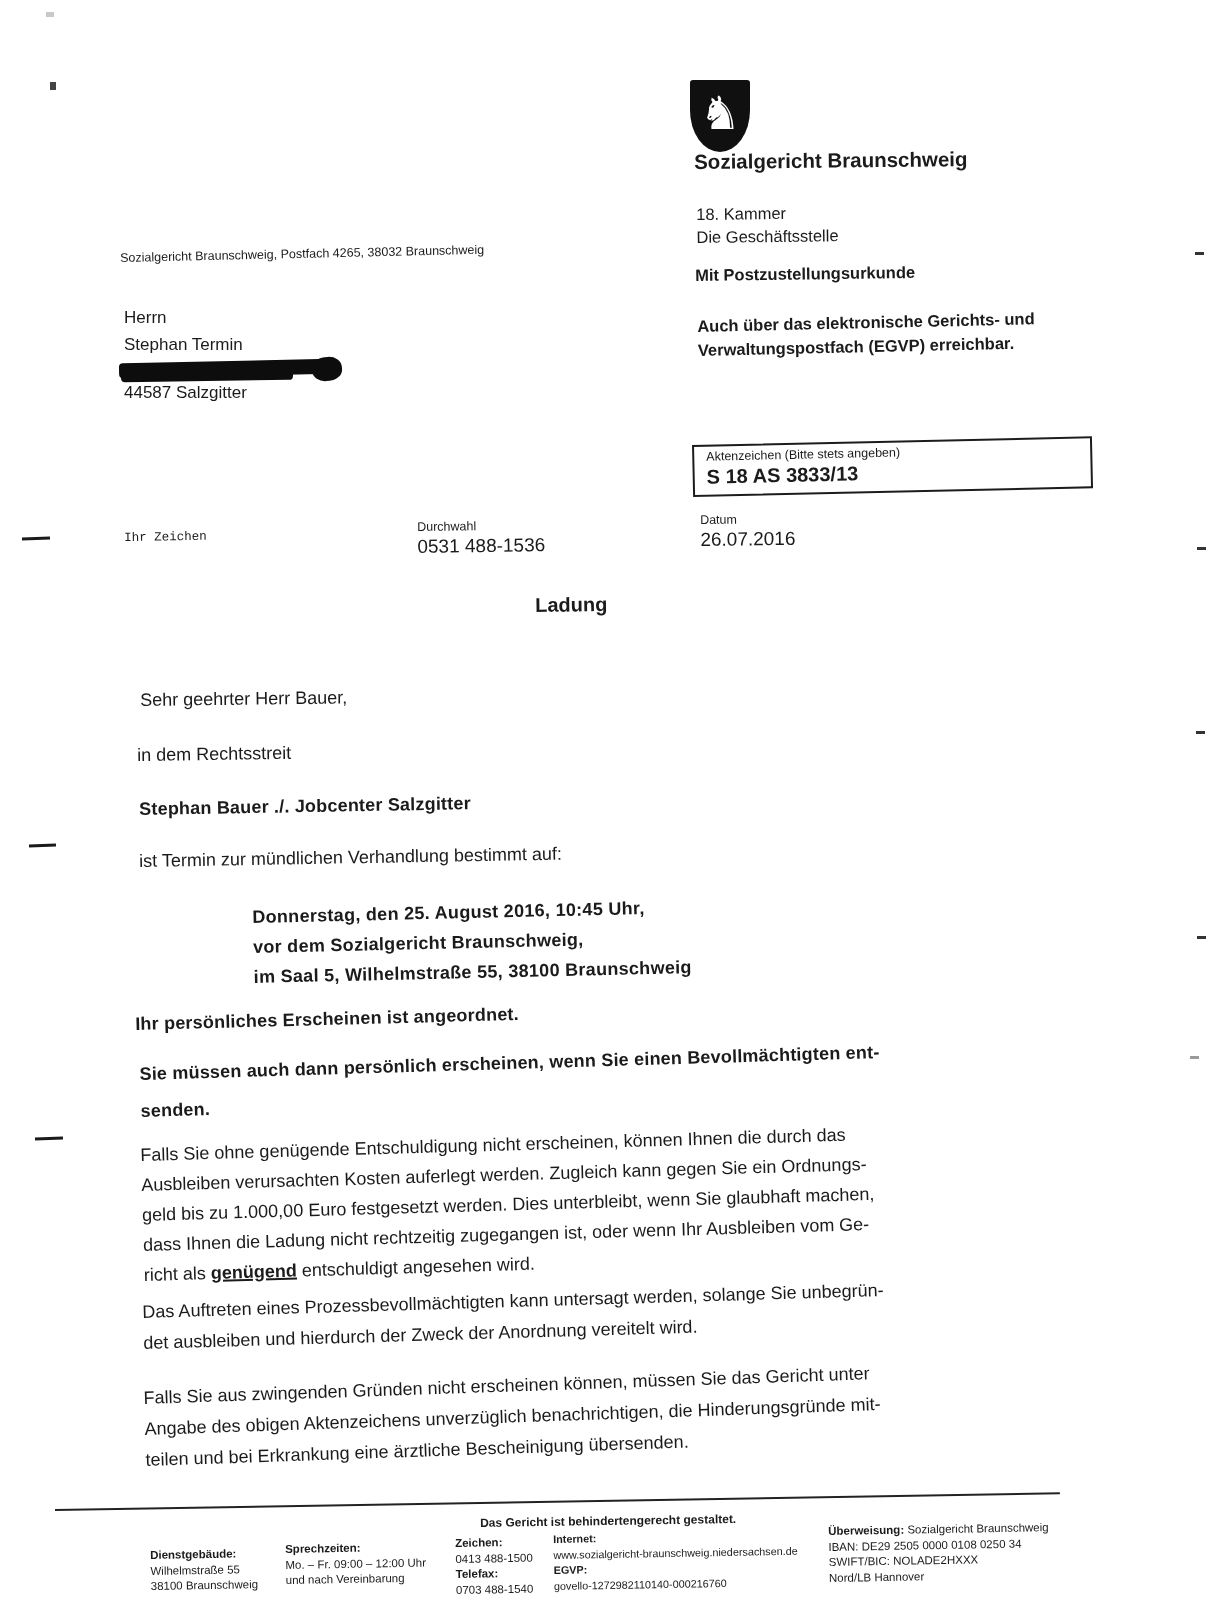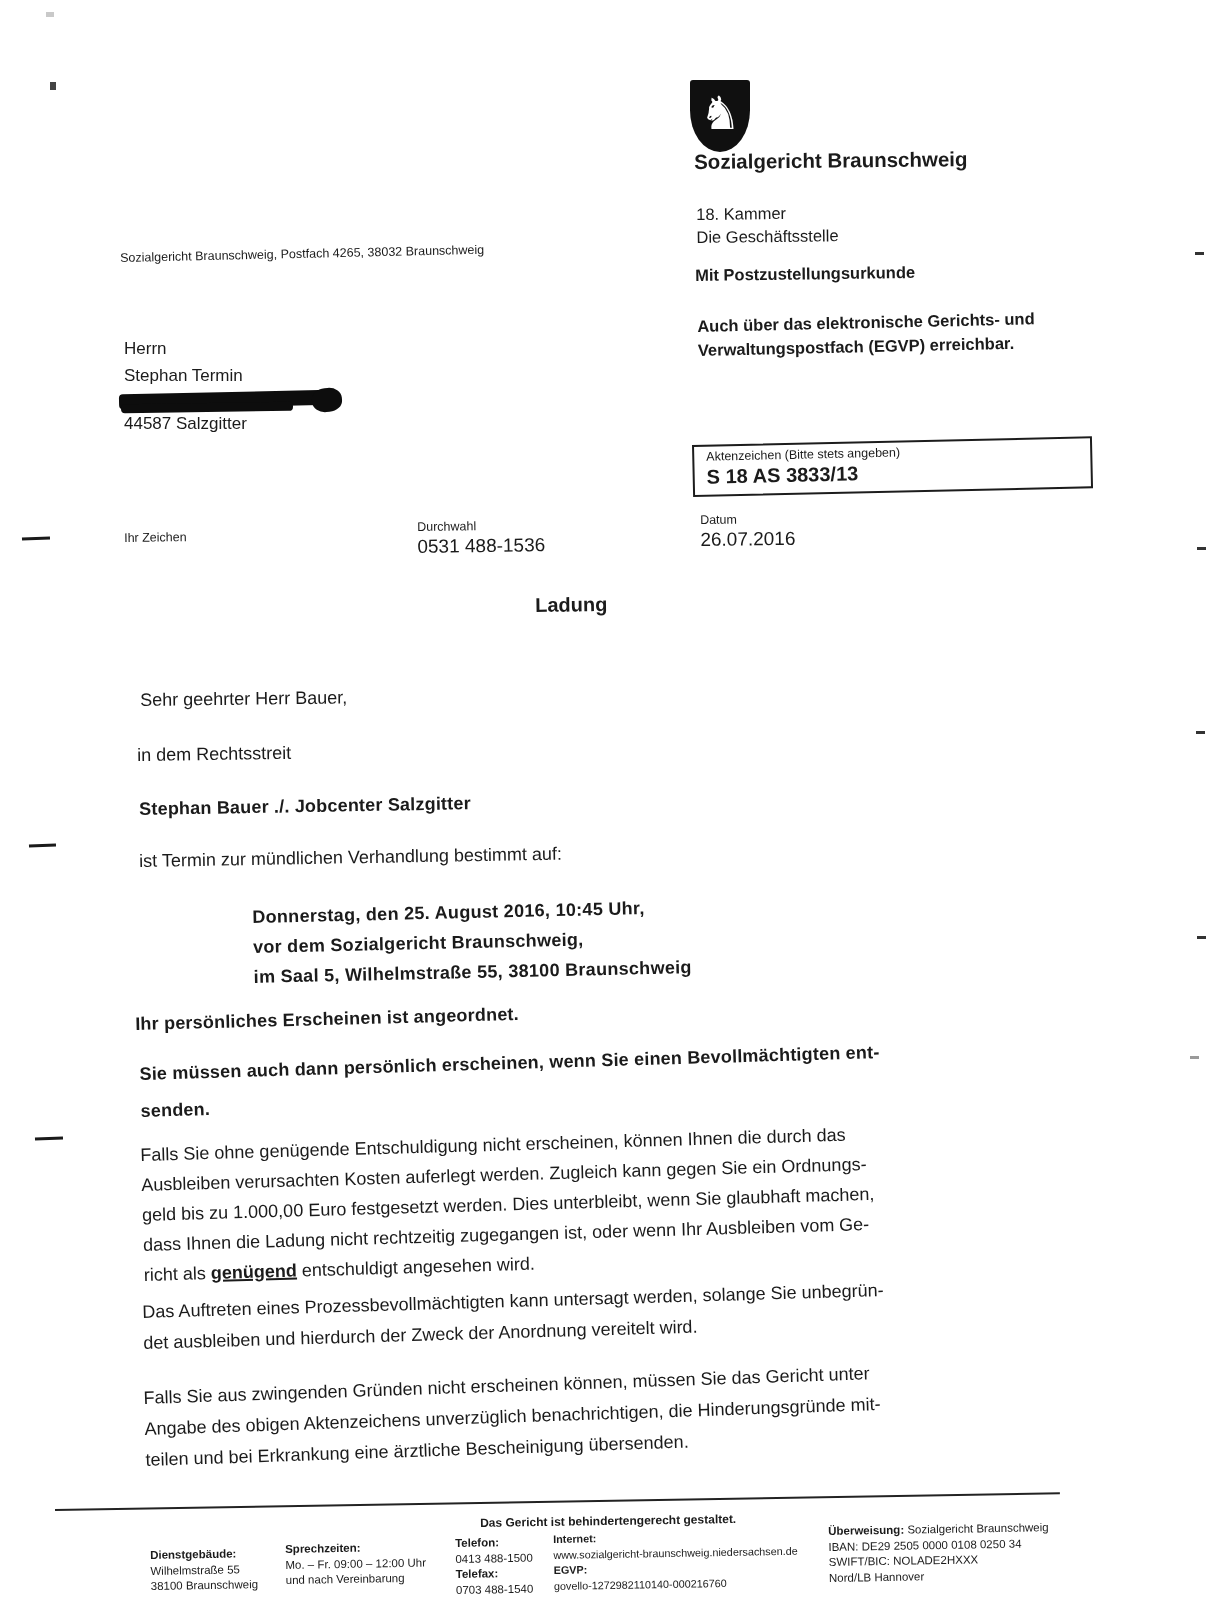--- a/index.html
+++ b/index.html
@@ -22,21 +22,21 @@
           border-radius:3px 3px 50% 50% / 3px 3px 58% 58%;
           display:flex; align-items:center; justify-content:center; }
   .horse { color:#ffffff; font-family:"DejaVu Sans",sans-serif; font-size:46px; line-height:1; transform:translateY(-3px); }
   .court-name { left:694px; top:150px; font-size:20.5px; font-weight:700; transform:rotate(-0.6deg); }
   .chamber-block { left:696px; top:203px; font-size:16.5px; line-height:23px; transform:rotate(-0.7deg); }
   .delivery { left:695px; top:266px; font-size:16.5px; font-weight:700; transform:rotate(-0.8deg); }
   .egvp-note { left:697px; top:314px; font-size:16.5px; font-weight:700; line-height:24px; transform:rotate(-1.3deg); }
 
   .sender-line { left:120px; top:251px; font-size:12.5px; transform:rotate(-1.3deg); }
 
-  .recipient { left:118px; top:336px; width:280px; height:112px;text-align:center; }
+  .recipient { left:118px; top:305px; width:280px; height:112px;text-align:center; }
   .recipient .line { position:absolute; left:6px; font-size:17px; }
   .redact { position:absolute; background:#0d0d0d; border-radius:4px; }
 
   .akz-box { left:692px; top:445px; width:400px; height:52px; border:2px solid #1c1c1c;
              transform:rotate(-1.25deg); padding:3px 0 0 12px; }
   .akz-label { font-size:12.5px; }
   .akz-value { font-size:20px; font-weight:700; margin-top:2px; }
 
   .meta-label { font-size:12.5px; }
   .meta-value { font-size:19px; margin-top:2px; }
@@ -92,21 +92,21 @@
     <div class="redact" style="left:3px;top:67px;width:172px;height:9px;transform:rotate(-0.8deg);"></div>
     <div class="redact" style="left:194px;top:52px;width:30px;height:24px;border-radius:45%;transform:rotate(-5deg);"></div>
     <div class="line" style="top:78px;">44587 Salzgitter</div>
   </div>
 
   <div class="abs akz-box">
     <div class="akz-label">Aktenzeichen (Bitte stets angeben)</div>
     <div class="akz-value">S 18 AS 3833/13</div>
   </div>
 
-  <div class="abs" style="left:124px;top:531px;font-size:12.5px;transform:rotate(-0.9deg);">Ihr Zeichen</div>
+  <div class="abs" style="left:124px;top:531px;font-size:12.5px;transform:rotate(-0.9deg);font-family:Liberation Mono, monospace;">Ihr Zeichen</div>
   <div class="abs" style="left:417px;top:520px;transform:rotate(-0.8deg);">
     <div class="meta-label">Durchwahl</div>
     <div class="meta-value">0531 488-1536</div>
   </div>
   <div class="abs" style="left:700px;top:513px;transform:rotate(-0.7deg);">
     <div class="meta-label">Datum</div>
     <div class="meta-value">26.07.2016</div>
   </div>
 
   <div class="abs doc-title">Ladung</div>
@@ -159,21 +159,21 @@
     <div>38100 Braunschweig</div>
   </div>
 
   <div class="abs fcol" style="left:285px;top:1542px;">
     <div class="lbl">Sprechzeiten:</div>
     <div>Mo. – Fr. 09:00 – 12:00 Uhr</div>
     <div>und nach Vereinbarung</div>
   </div>
 
   <div class="abs fcol" style="left:455px;top:1536px;">
-    <div class="lbl">Telefon:</div>
+    <div class="lbl">Zeichen:</div>
     <div>0413 488-1500</div>
     <div class="lbl">Telefax:</div>
     <div>0703 488-1540</div>
   </div>
 
   <div class="abs fcol fcol-internet" style="left:553px;top:1532px;">
     <div class="lbl">Internet:</div>
     <div>www.sozialgericht-braunschweig.niedersachsen.de</div>
     <div class="lbl">EGVP:</div>
     <div>govello-1272982110140-000216760</div>

